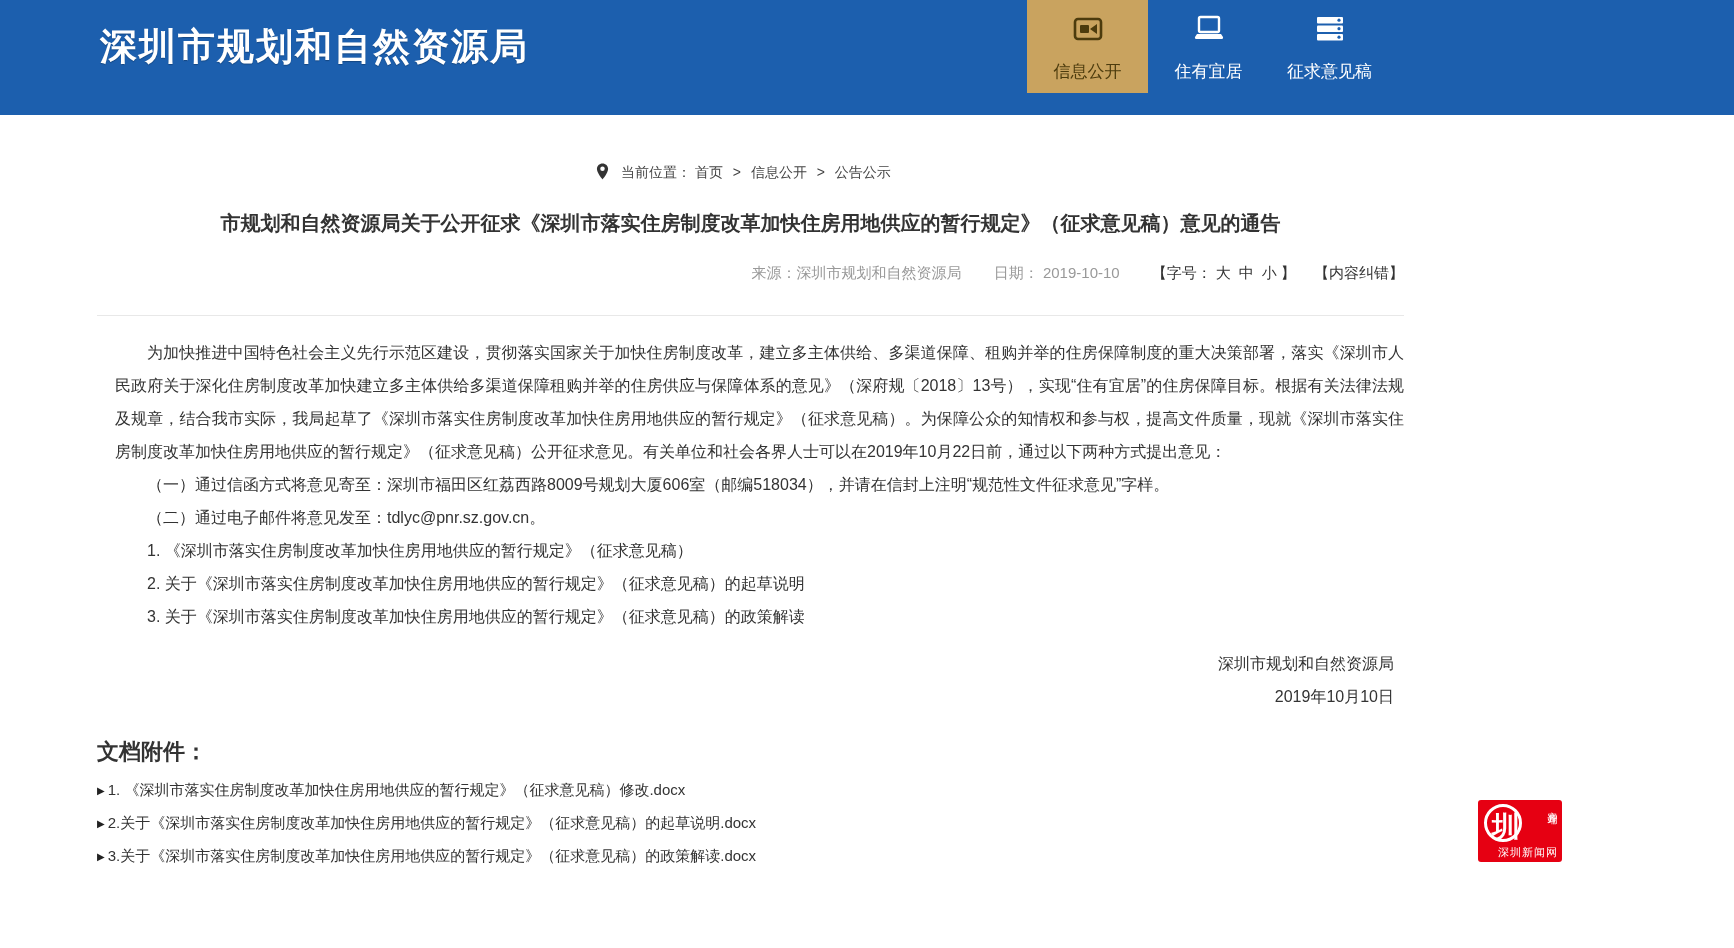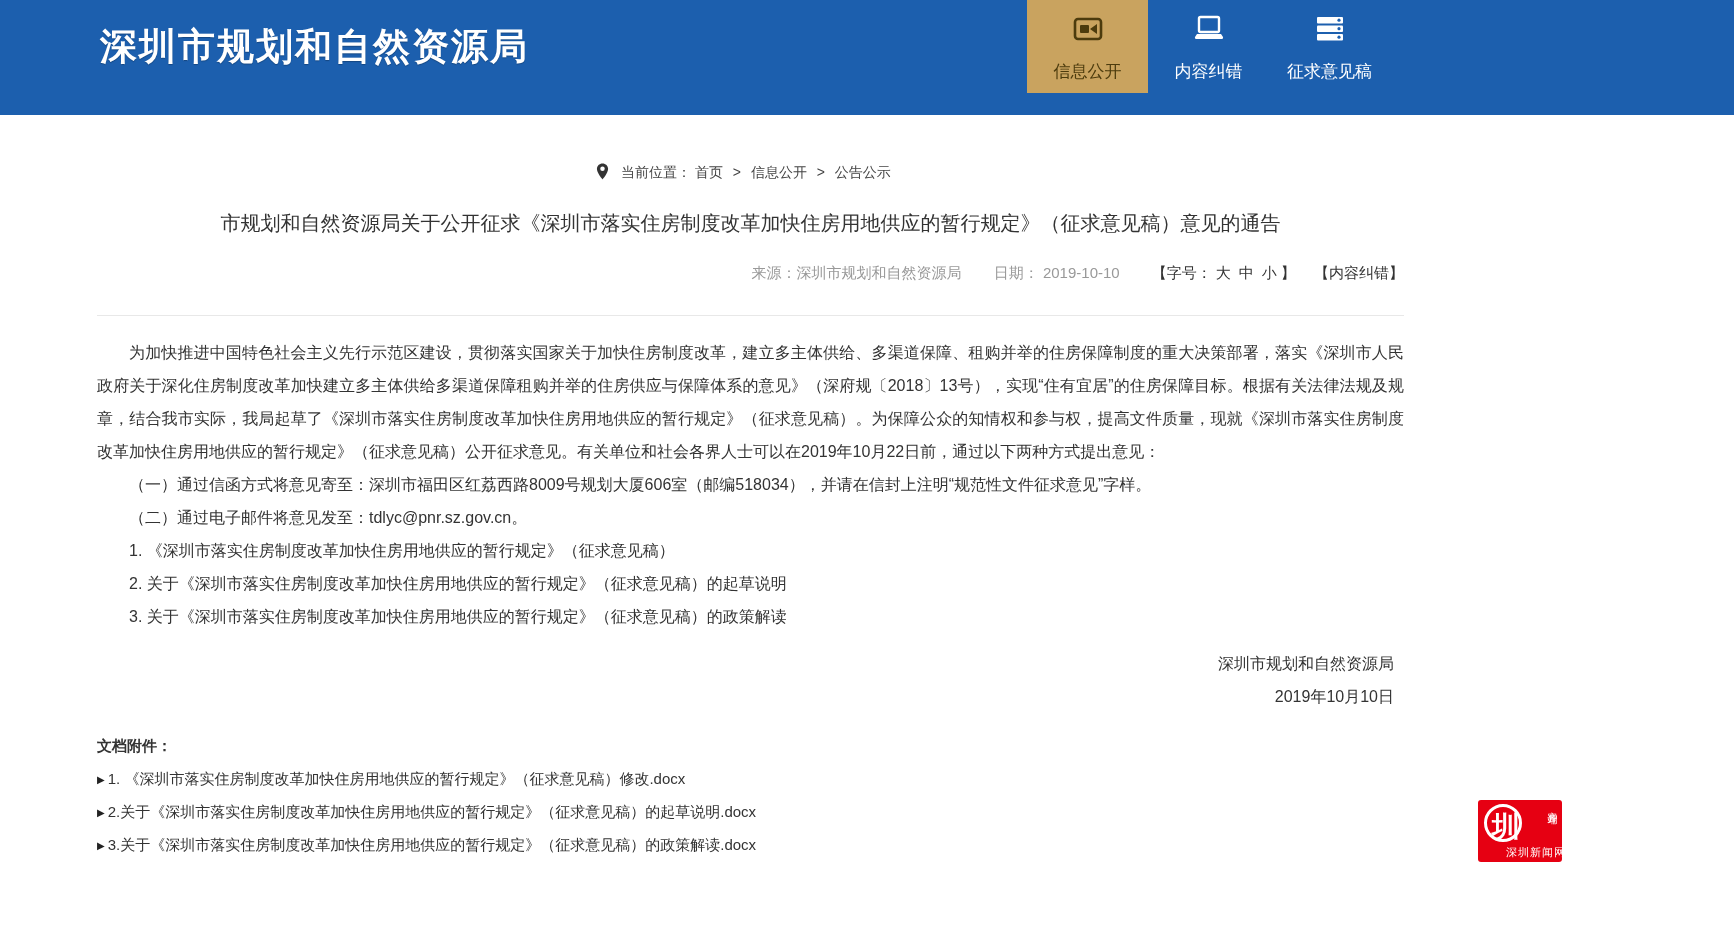--- a/index.html
+++ b/index.html
@@ -22,54 +22,54 @@
   
   .content { width:1307px; margin-left:97px; position:relative; }
 
   .breadcrumb { margin-top:48px; text-align:center; font-size:14px; color:#444;
     padding-right:14px; }
   .breadcrumb .pin { display:inline-block; vertical-align:-3px; margin-right:8px; }
   .breadcrumb a { color:#444; text-decoration:none; cursor:pointer; }
   .breadcrumb .sep { margin:0 6px; color:#444; }
 
   .article-title { margin-top:28px; text-align:center; font-size:20px;
-    font-weight:normal; color:#333; }
+    font-weight:bold; color:#333; }
 
   .meta { margin-top:27px; text-align:right; font-size:15px; color:#999; }
   .meta .gap { display:inline-block; width:28px; }
   .meta .dark { color:#333; }
   .meta .size-btn { color:#333; cursor:pointer; margin:0 4px; }
   .meta .corr { color:#333; cursor:pointer; }
 
   .divider { margin-top:32px; border-top:1px solid #e8e8e8; }
 
   .body-text { margin-top:20px; font-size:16px; color:#333; line-height:33px;
-    text-align:justify; }
+    text-align:justify;margin-left:18px; }
   .body-text p { text-indent:2em; }
 
   .sign-block { margin-top:14px; text-align:right; font-size:16px; color:#333;
     line-height:33px; padding-right:10px; }
 
   .doc-attach { margin-top:24px; }
-  .doc-attach-heading { font-size:15px; font-weight:bold; color:#333; }
+  .doc-attach-heading { font-size:22px; font-weight:bold; color:#333; }
   .doc-link { display:block; margin-top:13px; font-size:15px; color:#333;
     line-height:19px; text-decoration:none; cursor:pointer; }
   .doc-link .bullet { font-size:10px; color:#222; margin-right:3px;
     vertical-align:1px; }
 
   
   .watermark { position:absolute; left:1478px; top:800px; width:84px; height:62px;
     background:#e60012; border-radius:3px; overflow:hidden; }
   .wm-circle { position:absolute; left:6px; top:4px; width:38px; height:38px;
     border:3px solid #ffffff; border-radius:50%; }
   .wm-glyph { position:absolute; left:14px; top:8px; font-size:28px; color:#ffffff;
     font-weight:bold; }
   .wm-client { position:absolute; right:4px; top:4px; width:12px; font-size:10px;
     color:#ffffff; line-height:11px; writing-mode:vertical-rl; letter-spacing:1px; }
-  .wm-site { position:absolute; left:16px; bottom:2px; width:100%; text-align:center;
+  .wm-site { position:absolute; left:8px; bottom:2px; width:100%; text-align:center;
     font-size:11px; color:#ffffff; letter-spacing:1px; }
 </style>
 </head>
 <body>
 
 <div class="header">
   <div class="header-inner">
     <div class="site-title">深圳市规划和自然资源局</div>
   </div>
   <div class="nav">
@@ -81,21 +81,21 @@
         <path d="M26 12 v10 l-7-5 z" fill="currentColor"></path>
       </svg>
       <span class="nav-label">信息公开</span>
     </div>
 
     <div class="nav-item">
       <svg class="nav-icon" viewBox="0 0 34 34">
         <rect x="7" y="5" width="20" height="15" rx="1.5" fill="none" stroke="currentColor" stroke-width="2.4"></rect>
         <path d="M5 22 h24 l2 3 a1.5 1.5 0 0 1 -1.5 2 h-25 a1.5 1.5 0 0 1 -1.5-2 z" fill="currentColor"></path>
       </svg>
-      <span class="nav-label">内容纠错</span>
+      <span class="nav-label">住有宜居</span>
     </div>
 
 
     <div class="nav-item">
       <svg class="nav-icon" viewBox="0 0 34 34">
         <rect x="4" y="5" width="26" height="6.5" rx="1" fill="currentColor"></rect>
         <rect x="4" y="13.5" width="26" height="6.5" rx="1" fill="currentColor"></rect>
         <rect x="4" y="22" width="26" height="6.5" rx="1" fill="currentColor"></rect>
         <circle cx="26" cy="8.2" r="1.6" fill="#1c5fae"></circle>
         <circle cx="26" cy="16.7" r="1.6" fill="#1c5fae"></circle>

